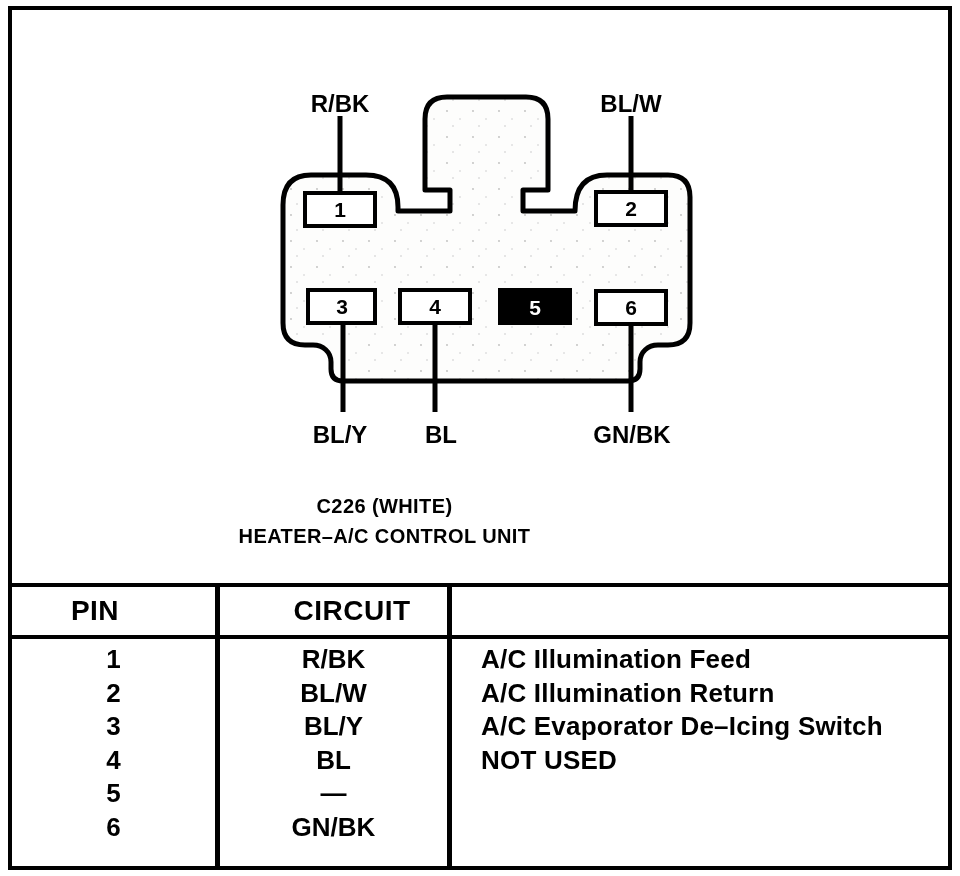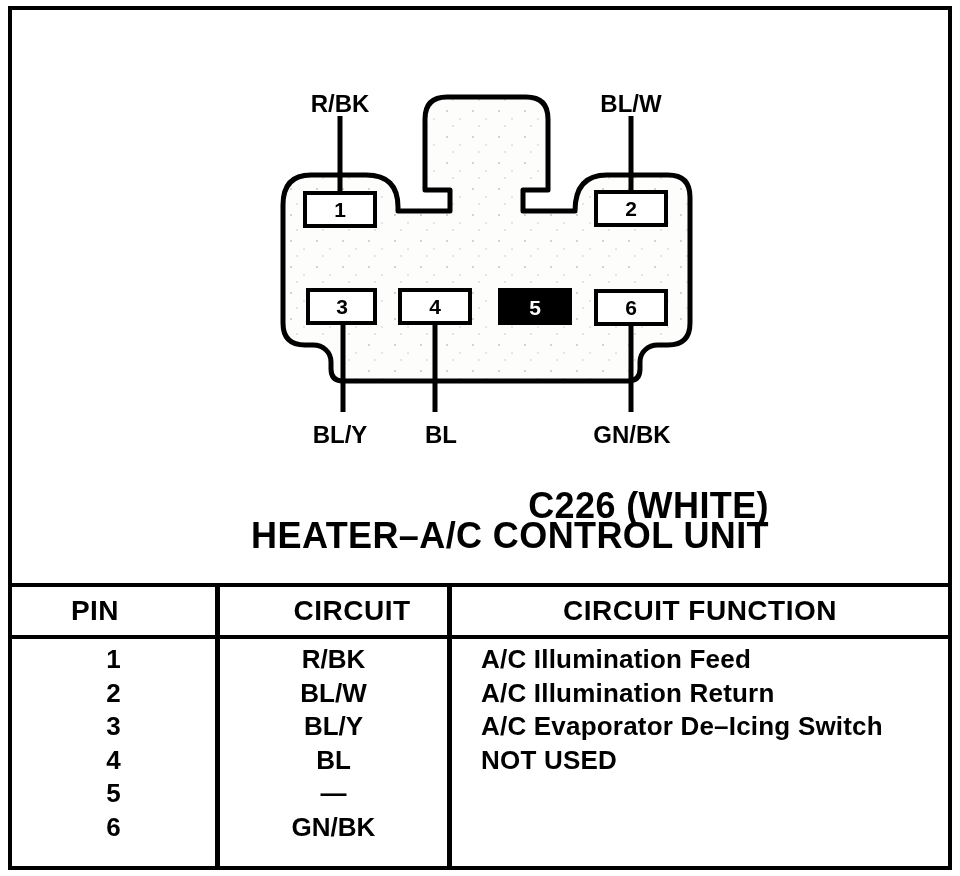--- a/index.html
+++ b/index.html
@@ -9,22 +9,22 @@
   }
   
   .frame{
     position:absolute;left:8px;top:6px;width:944px;height:864px;
     border:4px solid #000;box-sizing:border-box;
   }
   
   .diagram-svg{position:absolute;left:0;top:0;}
   
   .conn-title{
-    position:absolute;left:0;top:491px;width:769px;text-align:right;
-    font-weight:700;font-size:36px;line-height:30px;letter-spacing:.4px;
+    position:absolute;left:0;top:491px;width:769px;text-align:center;
+    font-weight:700;font-size:20px;line-height:30px;letter-spacing:.4px;
   }
   
   .hline,.vline{position:absolute;background:#000;}
   .hline.header-top{left:8px;top:583px;width:944px;height:4px;}
   .hline.header-bottom{left:8px;top:635px;width:944px;height:4px;}
   .vline.col1{left:215px;top:583px;width:5px;height:287px;}
   .vline.col2{left:447px;top:583px;width:5px;height:287px;}
   
   .th{
     position:absolute;top:587px;height:48px;line-height:48px;
@@ -121,21 +121,20 @@
     <div>HEATER–A/C CONTROL UNIT</div>
   </div>
 
   <div class="hline header-top"></div>
   <div class="hline header-bottom"></div>
   <div class="vline col1"></div>
   <div class="vline col2"></div>
 
   <div class="th pin">PIN</div>
   <div class="th circuit">CIRCUIT</div>
-  <div class="th function">CIRCUIT FUNCTION</div>
 
   <div class="col pins">
     <div class="cell">1</div>
     <div class="cell">2</div>
     <div class="cell">3</div>
     <div class="cell">4</div>
     <div class="cell">5</div>
     <div class="cell">6</div>
   </div>
 

